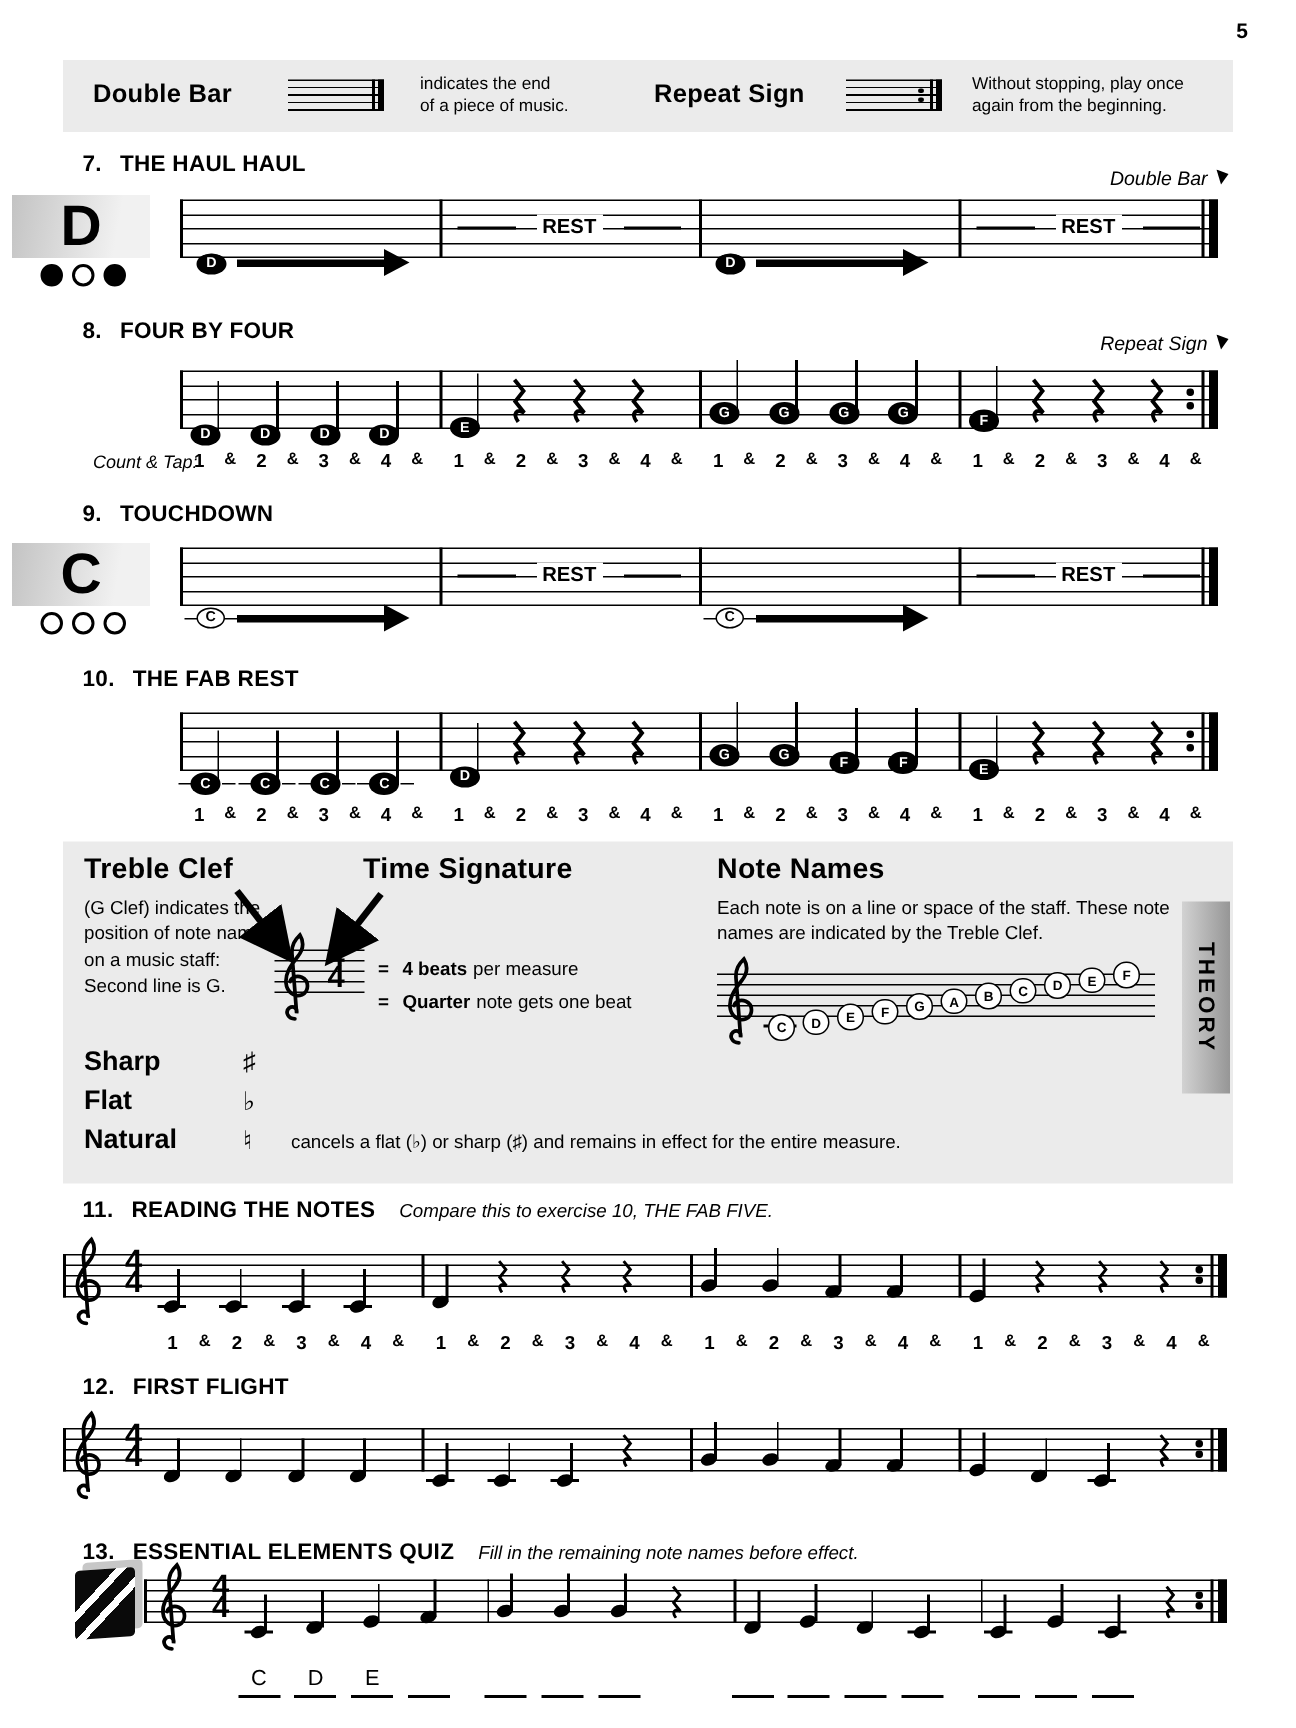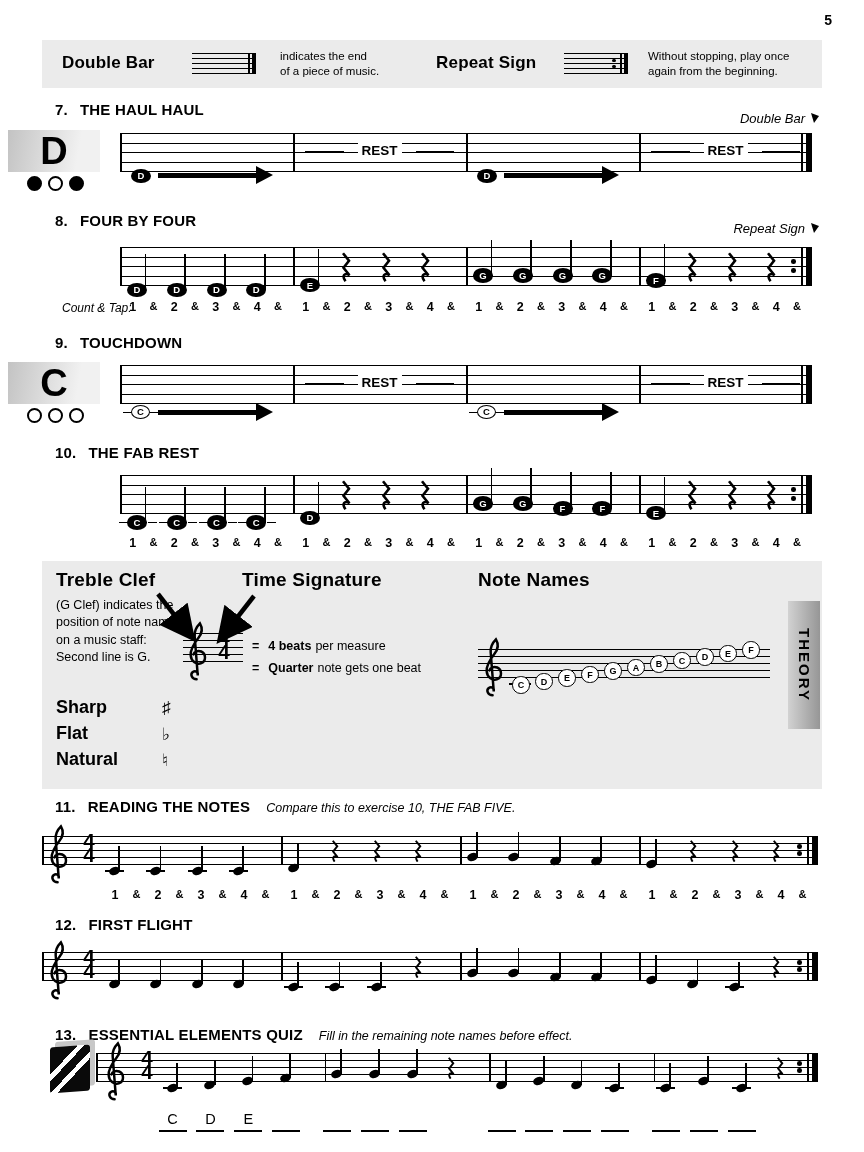--- a/index.html
+++ b/index.html
@@ -397,20 +397,21 @@
 4</div>
       </div>
     <div class="th-head" style="left:200px;top:8px;">Time Signature</div>
     <div class="eqrow" style="left:210px;top:78px;">
       <span class="eq">=</span><span class="eqb">4 beats</span><span>per measure</span>
     </div>
     <div class="eqrow" style="left:210px;top:100px;">
       <span class="eq">=</span><span class="eqb">Quarter</span><span>note gets one beat</span>
     </div>
     <div class="th-head" style="left:436px;top:8px;">Note Names</div>
+    <div class="th-body" style="left:436px;top:36px;width:302px;">Each note is on a line or space of the staff.  These note names are indicated by the Treble Clef.</div>
     <div class="music" style="left:436px;top:72px;width:292px;height:68px;">
         <div class="sline" style="top: 16px;"></div>
         <div class="sline" style="top: 23px;"></div>
         <div class="sline" style="top: 30px;"></div>
         <div class="sline" style="top: 37px;"></div>
         <div class="sline" style="top: 44px;"></div>
         <svg width="25.2" height="63" viewBox="0 0 26 66" style="position: absolute; left: 2px; top: 2.7px;">
           <path d="M13 62 C8 62 6 57 9 54.5 C12 52.5 14.8 54.8 14.2 58 L11 17 C10.5 10.5 13 7 16.5 3.5 C19.5 8.5 19 13.5 15 18.5 C9.2 26 6.2 31 6.8 37 C7.4 43.5 13 47.3 18 45.2 C23 43 23.2 35.4 17.8 33 C14.2 31.5 10.6 33 9.6 36" fill="none" stroke="#000" stroke-width="2.6" stroke-linecap="round"></path>
         </svg>
         <div class="ledger" style="left: 31px; top: 50.1px; width: 22px;"></div>
@@ -425,20 +426,21 @@
         <div class="ncircle" style="left: 218.3px; top: 15.3px;">D</div>
         <div class="ncircle" style="left: 241.3px; top: 11.8px;">E</div>
         <div class="ncircle" style="left: 264.3px; top: 8.3px;">F</div>
       </div>
     <div class="acc-term" style="left:14px;top:136px;">Sharp</div>
     <div class="acc-sym" style="left:120px;top:137px;">♯</div>
     <div class="acc-term" style="left:14px;top:162px;">Flat</div>
     <div class="acc-sym" style="left:120px;top:163px;">♭</div>
     <div class="acc-term" style="left:14px;top:188px;">Natural</div>
     <div class="acc-sym" style="left:120px;top:189px;">♮</div>
+    <div class="acc-desc" style="left:152px;top:192px;">cancels a flat (♭) or sharp (♯) and remains in effect for the entire measure.</div>
     <div class="theory-tab">THEORY</div>
   </div>
 
   <div class="exhead" style="top:798px;">
     <span class="num">11.</span><span>READING THE NOTES</span><span class="inline-annot">Compare this to exercise 10, THE FAB FIVE.</span>
   </div>
   <div class="music" style="left:42px;top:820px;width:776px;height:90px;">
       <div class="sline" style="top: 16px;"></div>
       <div class="sline" style="top: 23px;"></div>
       <div class="sline" style="top: 30px;"></div>

